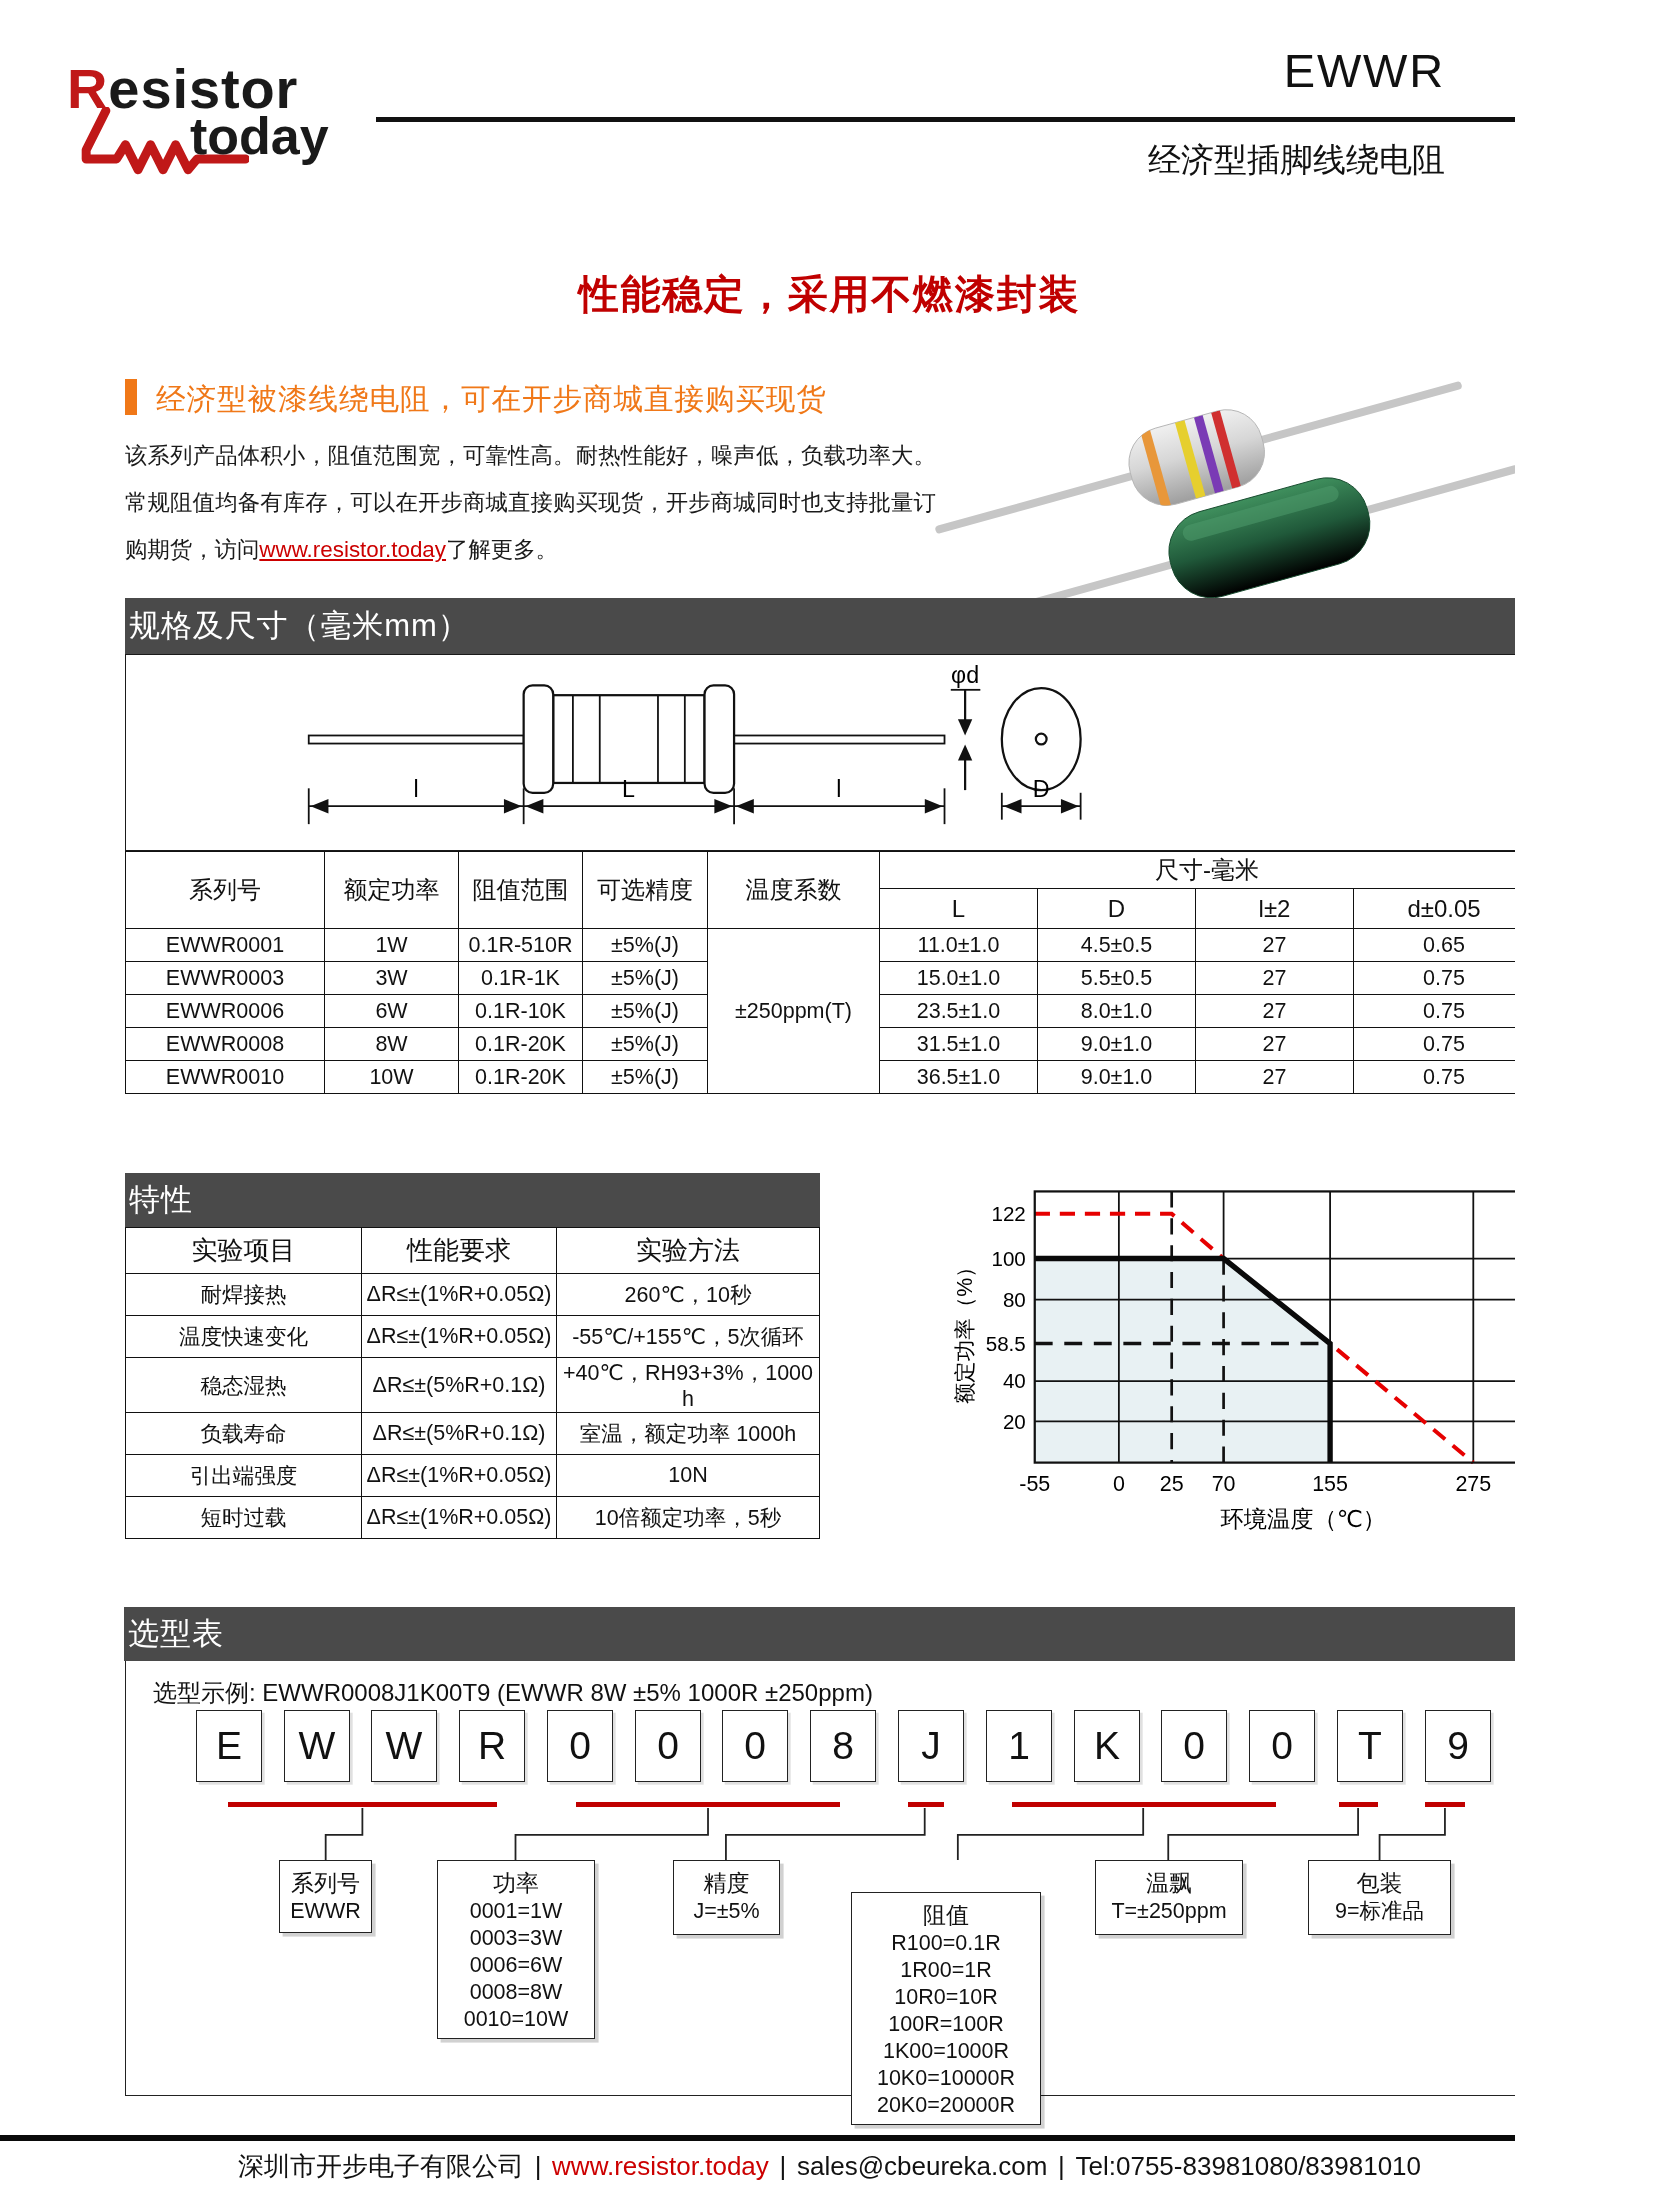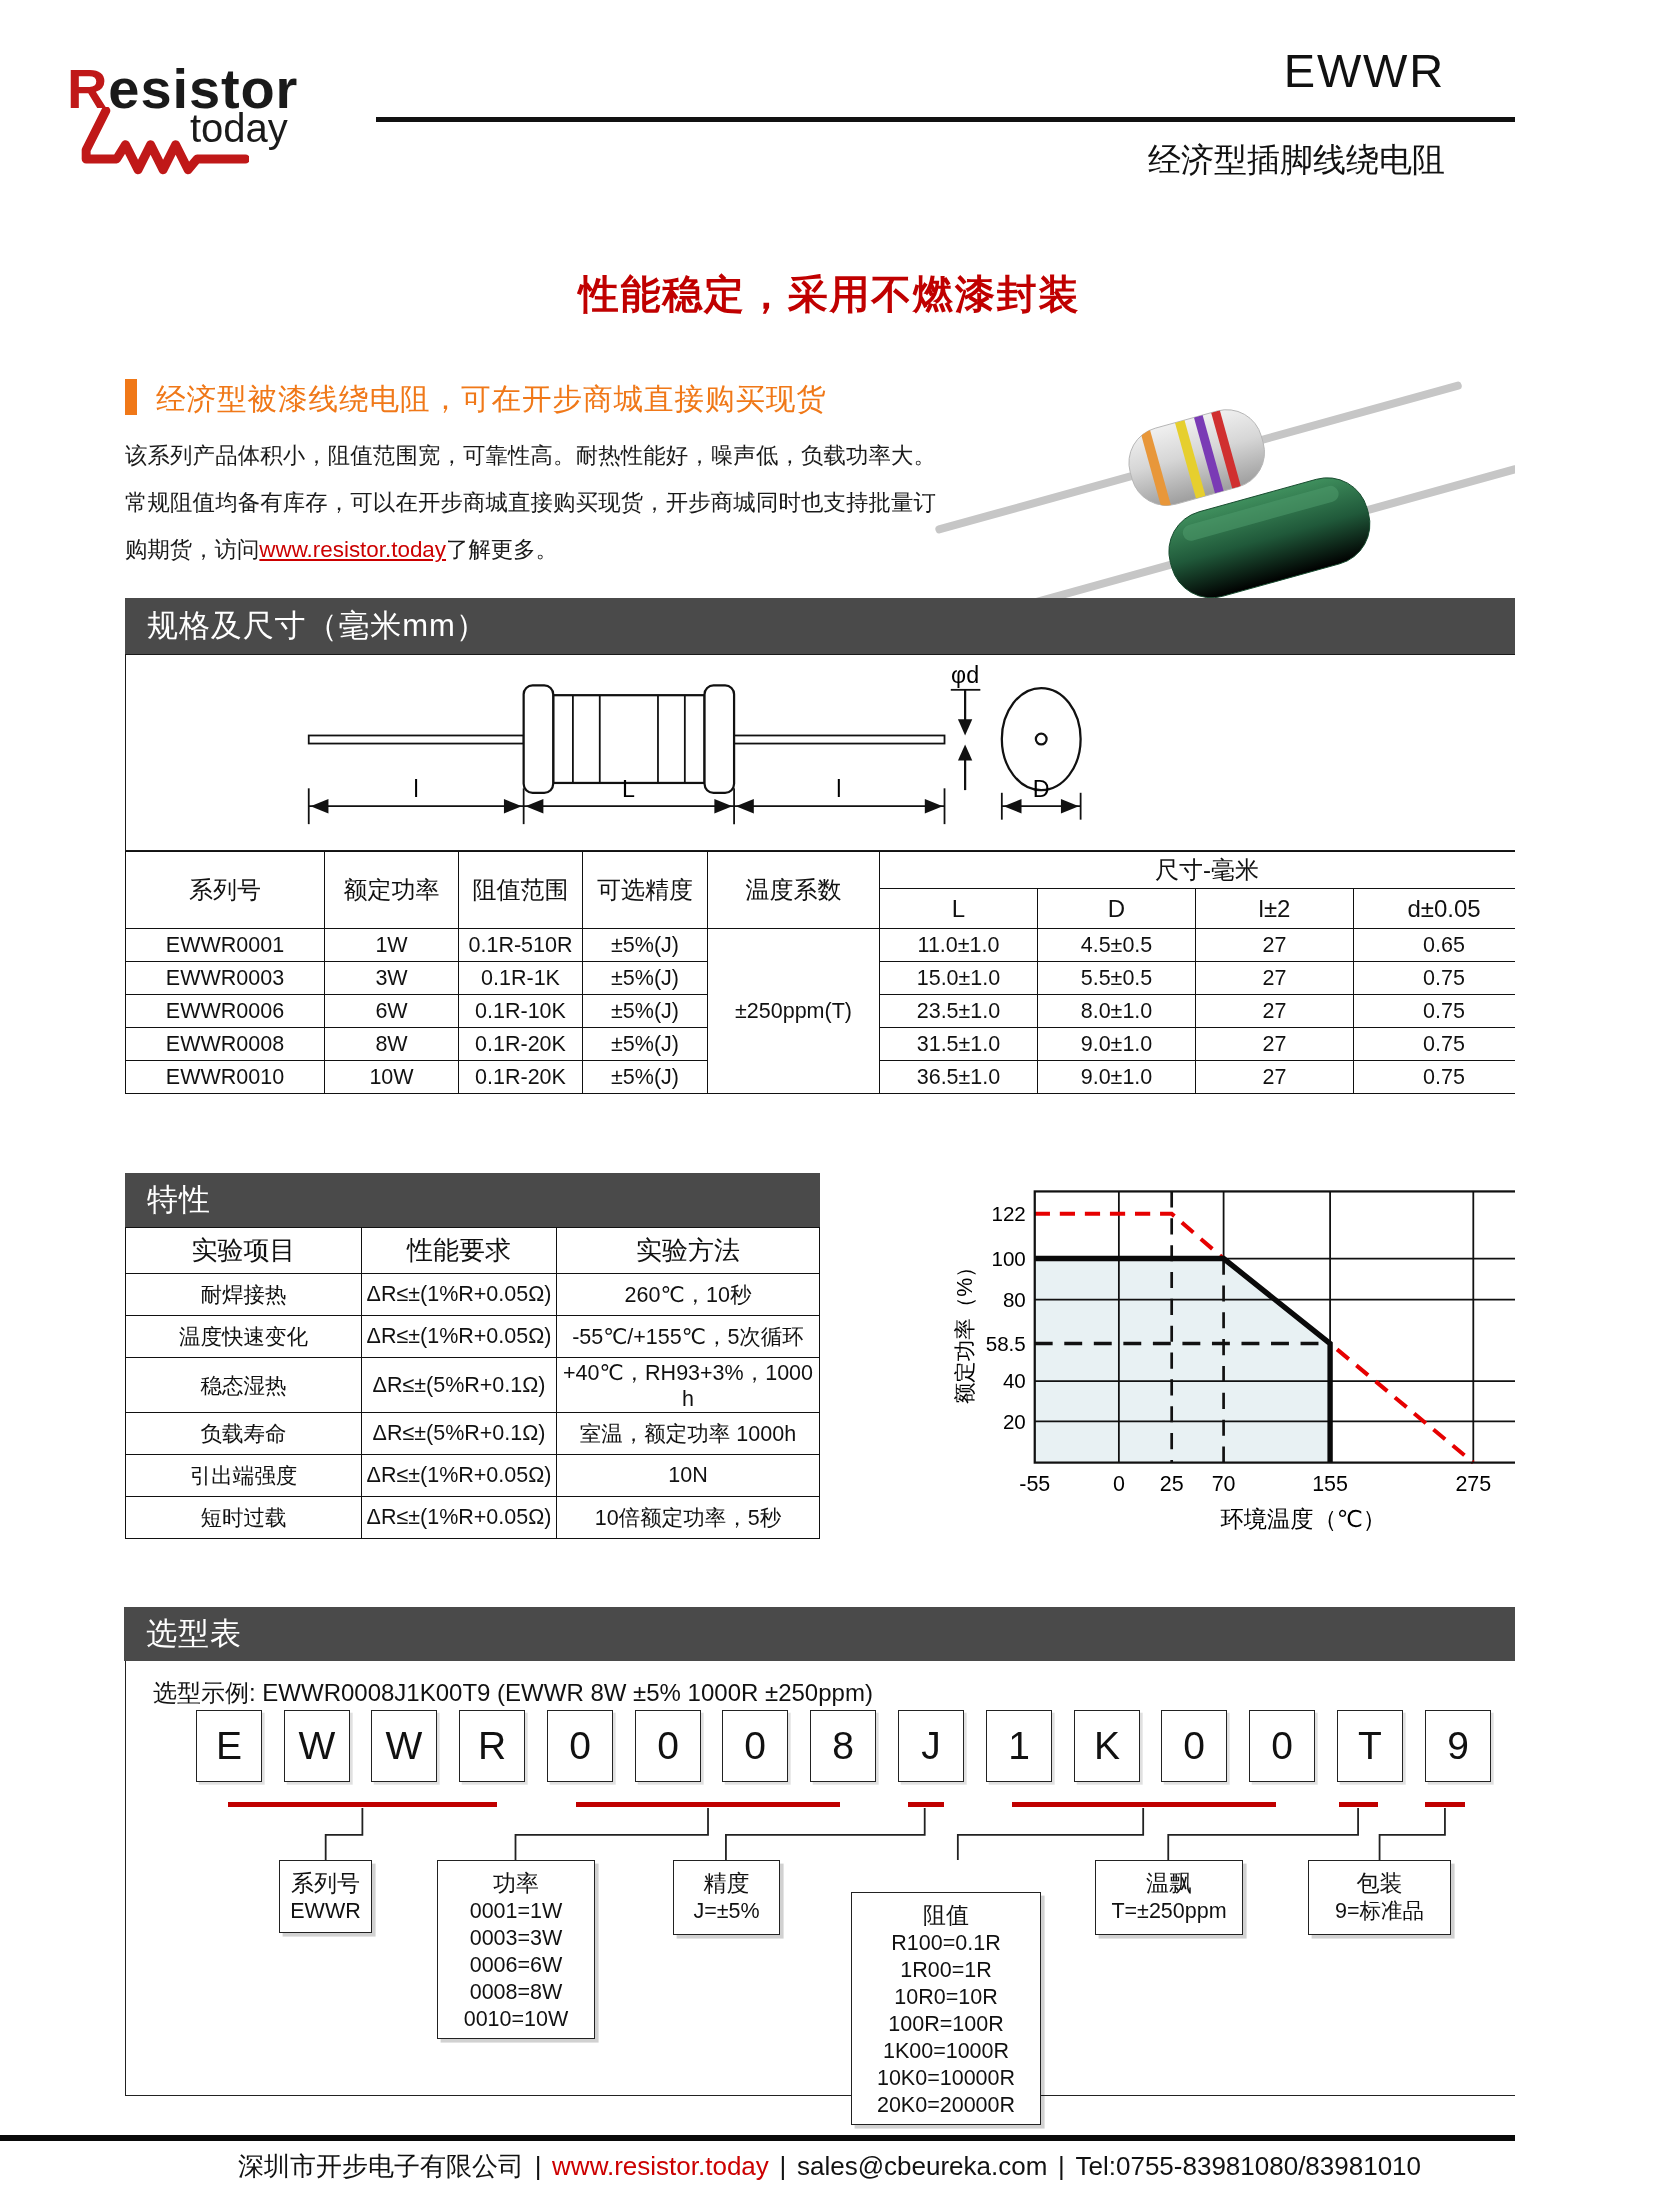--- a/index.html
+++ b/index.html
@@ -3,35 +3,35 @@
 <meta charset="utf-8">
 <style>
   html,body { margin:0; padding:0; background:#fff; }
   #page { position:relative; width:1515px; height:2211px; background:#ffffff;
           font-family:"Liberation Sans","DejaVu Sans",sans-serif; color:#111; overflow:hidden; }
   .abs { position:absolute; }
 
   
   .logo-line1 { position:absolute; left:67px; top:56px; font-size:56px; font-weight:bold; color:#1a1a1a; letter-spacing:0.9px; }
   .logo-line1 .r { color:#c01818; }
-  .logo-line2 { position:absolute; left:190px; top:106px; font-size:40px; font-weight:normal; color:#1a1a1a; }
+  .logo-line2 { position:absolute; left:190px; top:106px; font-size:52px; font-weight:bold; color:#1a1a1a; }
   .prod-code { position:absolute; right:70px; top:43px; font-size:47px; color:#111; letter-spacing:1.8px; }
   .head-rule { position:absolute; left:376px; top:117px; width:1202px; height:5.4px; background:#111; }
   .prod-sub  { position:absolute; right:70px; top:138px; font-size:33px; color:#111; }
 
   .main-title { position:absolute; left:0; width:1659px; text-align:center; font-weight:bold; color:#c00000; font-size:40px; letter-spacing:1.8px; }
 
   
   .intro-bar  { position:absolute; left:125px; top:379px; width:11.6px; height:36px; background:#f07818; }
   .intro-head { position:absolute; left:156px; top:379px; font-size:29.6px; color:#f07818; letter-spacing:0.9px; }
   .intro-text { position:absolute; left:125px; top:432px; width:811px; font-size:22.4px; line-height:47px; color:#1a1a1a; text-align:justify; }
   .intro-text a { color:#cc0000; text-decoration:underline; cursor:pointer; }
 
   
-  .secbar { position:absolute; background:#4a4a4a; color:#ffffff; font-size:31px; display:flex; align-items:center; padding-left:22px; box-sizing:border-box; letter-spacing:0.9px; }
+  .secbar { position:absolute; background:#4a4a4a; color:#ffffff; font-size:31px; display:flex; align-items:center; padding-left:4px; box-sizing:border-box; letter-spacing:0.9px; }
   .frame  { position:absolute; border:1.8px solid #1a1a1a; background:#fff; box-sizing:border-box; }
 
   
   table { border-collapse:collapse; table-layout:fixed; background:#fff; }
   td,th { border:1.8px solid #111; text-align:center; vertical-align:middle; font-weight:normal; padding:0 3.6px; overflow:hidden; }
   .spec-table { position:absolute; left:125px; top:851px; width:1408px; font-size:21.5px; }
   .spec-table th { font-size:24px; }
   .spec-table .hrow1 th { height:36px; }
   .spec-table .hrow2 th { height:39px; }
   .spec-table td { height:32px; }

